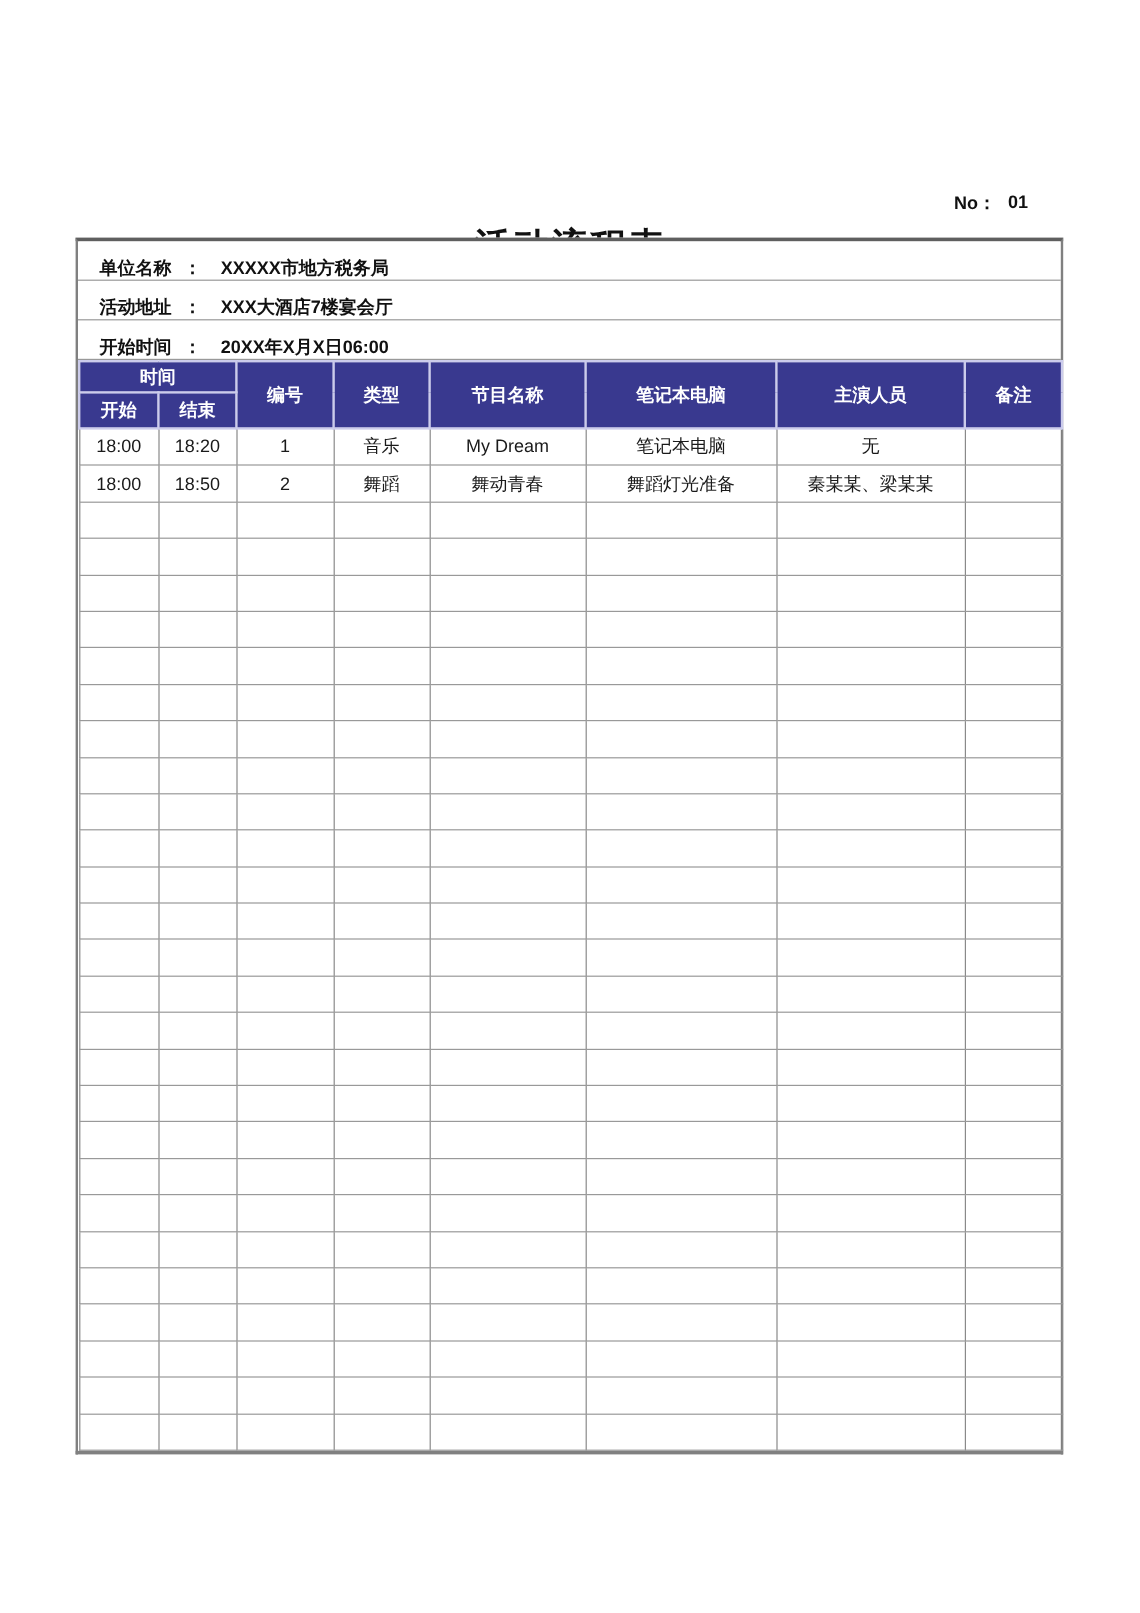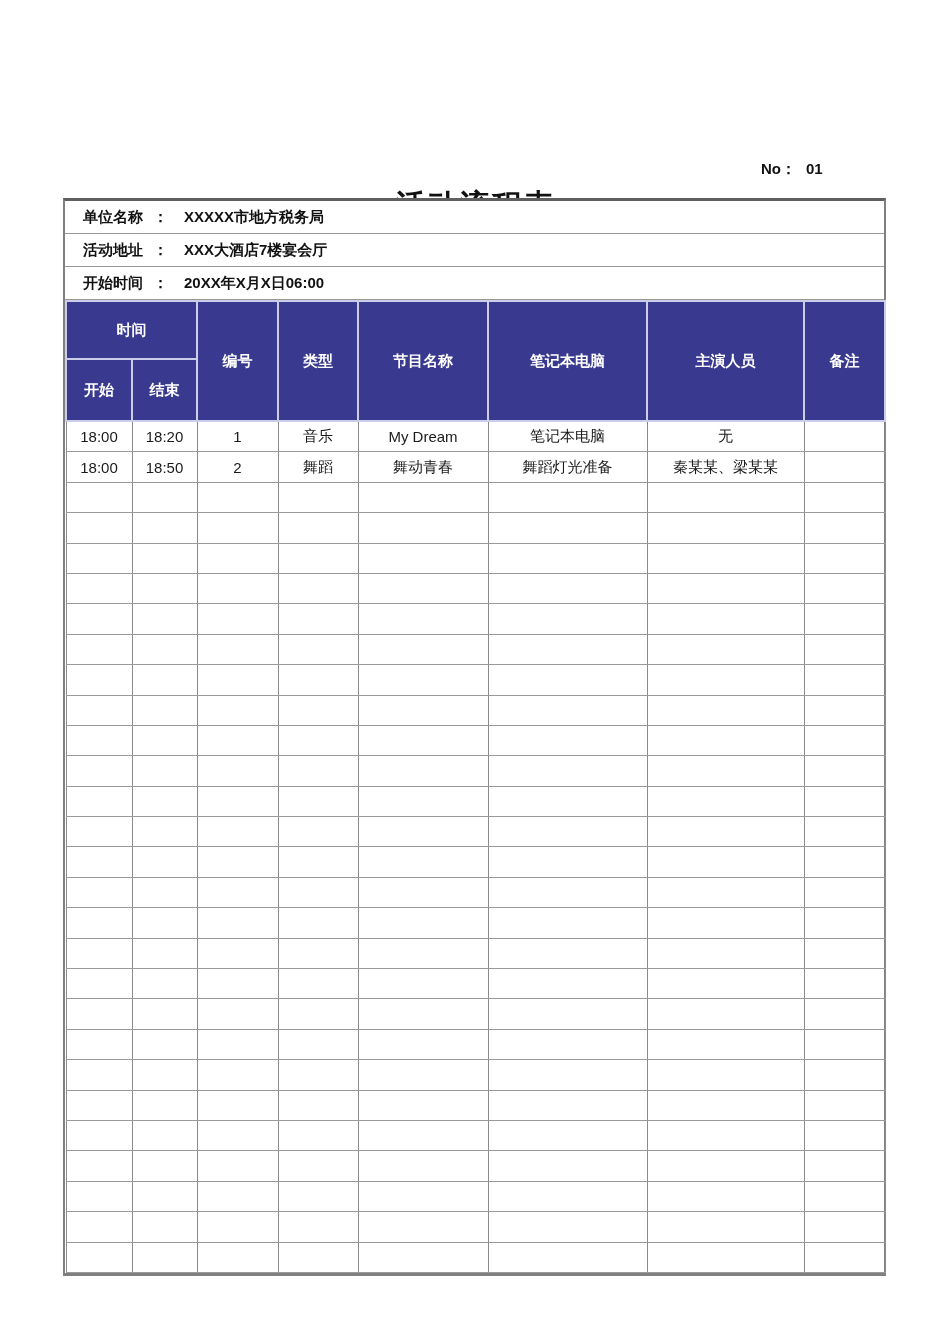--- a/index.html
+++ b/index.html
@@ -14,44 +14,44 @@
     width:950px;height:1344px;background:#ffffff;position:relative;
     font-family:"Liberation Sans","DejaVu Sans",sans-serif;color:var(--ink);
     overflow:hidden;
   }
   .page{position:absolute;inset:0;background:#ffffff;}
   .doc-title{
     position:absolute;top:142px;left:0;width:100%;
     text-align:center;font-size:31px;font-weight:bold;letter-spacing:1px;color:#111;margin-top:43px;
   }
   .doc-no{
-    position:absolute;top:160px;left:761px;font-size:15px;font-weight:bold;color:#111;
+    position:absolute;top:160px;left:795px;font-size:15px;font-weight:bold;color:#111;
     display:flex;gap:10px;
   }
   .sheet{
     position:absolute;left:63px;top:198px;width:823px;box-sizing:border-box;
     border:2px solid var(--outer);
     border-top:3px solid #5f5f5f;
     border-bottom:3px solid var(--outer);
     background:#fff;
   }
   .info-row{
     height:32px;border-bottom:1px solid var(--grid);
-    display:flex;align-items:center;padding-left:18px;
+    display:flex;align-items:flex-end;padding-left:18px;
     font-size:15px;font-weight:bold;color:#111;
   }
   .info-colon{margin:0 16px 0 10px;}
   table.schedule{
     border-collapse:collapse;table-layout:fixed;width:100%;
   }
   table.schedule thead th{
     background:var(--header-bg);color:#ffffff;
     font-size:15px;font-weight:bold;
     border:2px solid var(--header-divider);
-    padding:16px;text-align:center;vertical-align:middle;
+    padding:0;text-align:center;vertical-align:middle;
   }
   th.h-group{height:24px;}
   tr.h-sub th{height:28px;}
   table.schedule tbody td{
     height:29.4px;
     border:1px solid var(--grid);
     border-left:1px solid #8a8a8a;
     border-right:1px solid #8a8a8a;
     font-size:15px;text-align:center;vertical-align:middle;
     color:#1a1a1a;padding:0 2px;overflow:hidden;white-space:nowrap;

